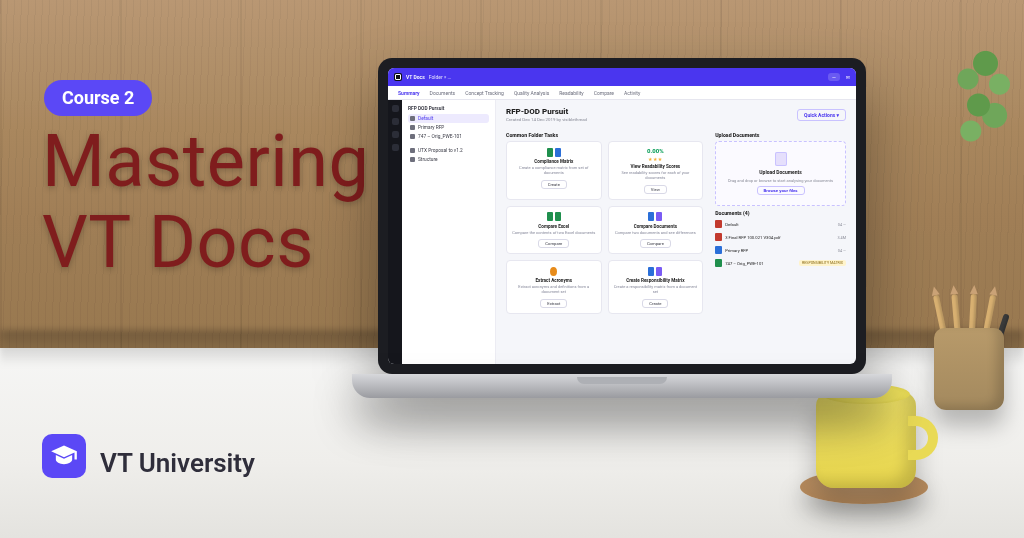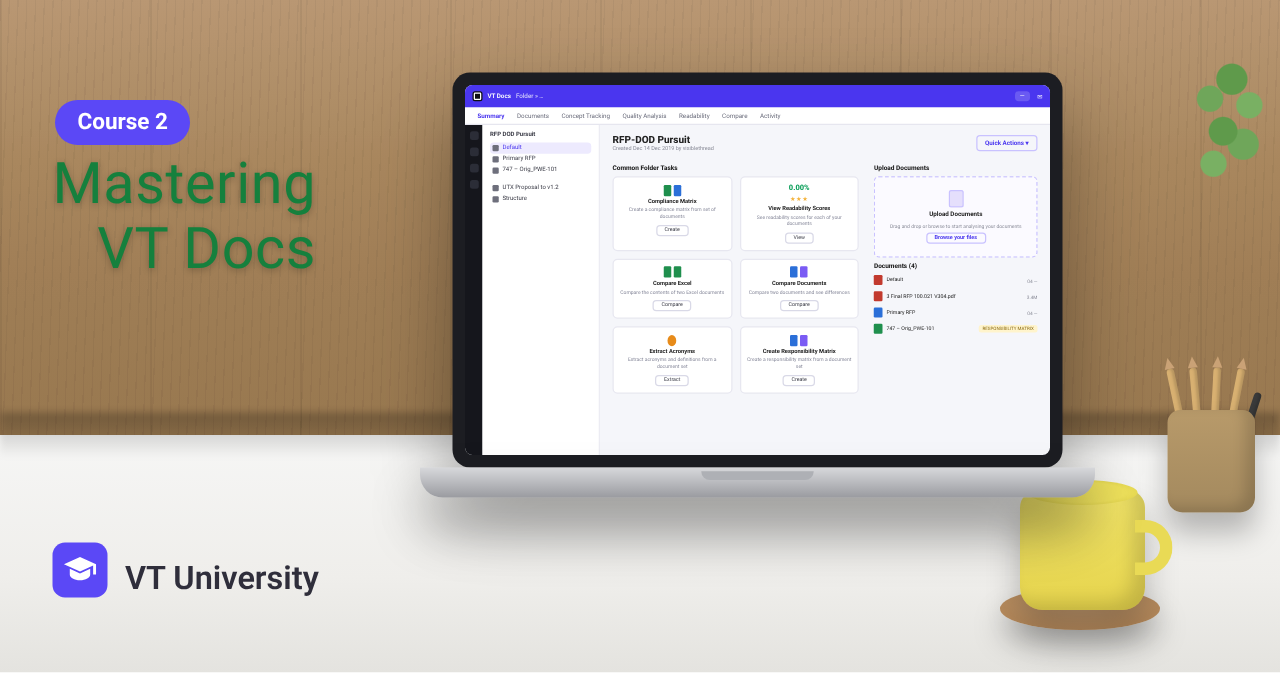--- a/index.html
+++ b/index.html
@@ -34,40 +34,39 @@
 
   
   .badge-course {
     position:absolute; left:44px; top:80px;
     background:#5b48f6; color:#fff;
     font-weight:700; font-size:18px; line-height:1;
     padding:9px 18px; border-radius:999px;
   }
   .hero-title {
     position:absolute; left:42px; top:122px;
-    color:#15803d; font-weight:400; letter-spacing:0.5px;
-    font-size:46px; line-height:1.12;
+    color:#7f1d1d; font-weight:400; letter-spacing:0.5px;
+    font-size:72px; line-height:1.12;
     text-shadow:0 2px 6px rgba(0,0,0,0.25);
     white-space:pre;
-    text-align:right;
   }
   .brand {
     position:absolute; left:42px; bottom:60px;
     display:flex; align-items:flex-end; gap:14px; color:#3a3846;
   }
   .brand .logo {
     width:44px; height:44px; border-radius:10px;
     background:#5b48f6; display:flex; align-items:center; justify-content:center;
   }
   .brand .logo svg { width:28px; height:28px; fill:#fff; }
   .brand .txt { font-size:26px; font-weight:600; color:#2f2e3b; }
 
   
   .laptop {
-    position:absolute; left:336px; top:58px; width:540px; height:430px;
+    position:absolute; left:352px; top:58px; width:540px; height:430px;
   }
   .screen-bezel {
     position:absolute; left:26px; top:0; width:488px; height:316px;
     background:#1c1d22; border-radius:14px;
     box-shadow: 0 30px 60px rgba(0,0,0,0.35);
     padding:10px;
   }
   .screen {
     width:100%; height:100%; background:#f5f6fa; border-radius:6px;
     overflow:hidden; position:relative; font-size:5px; color:#222;

